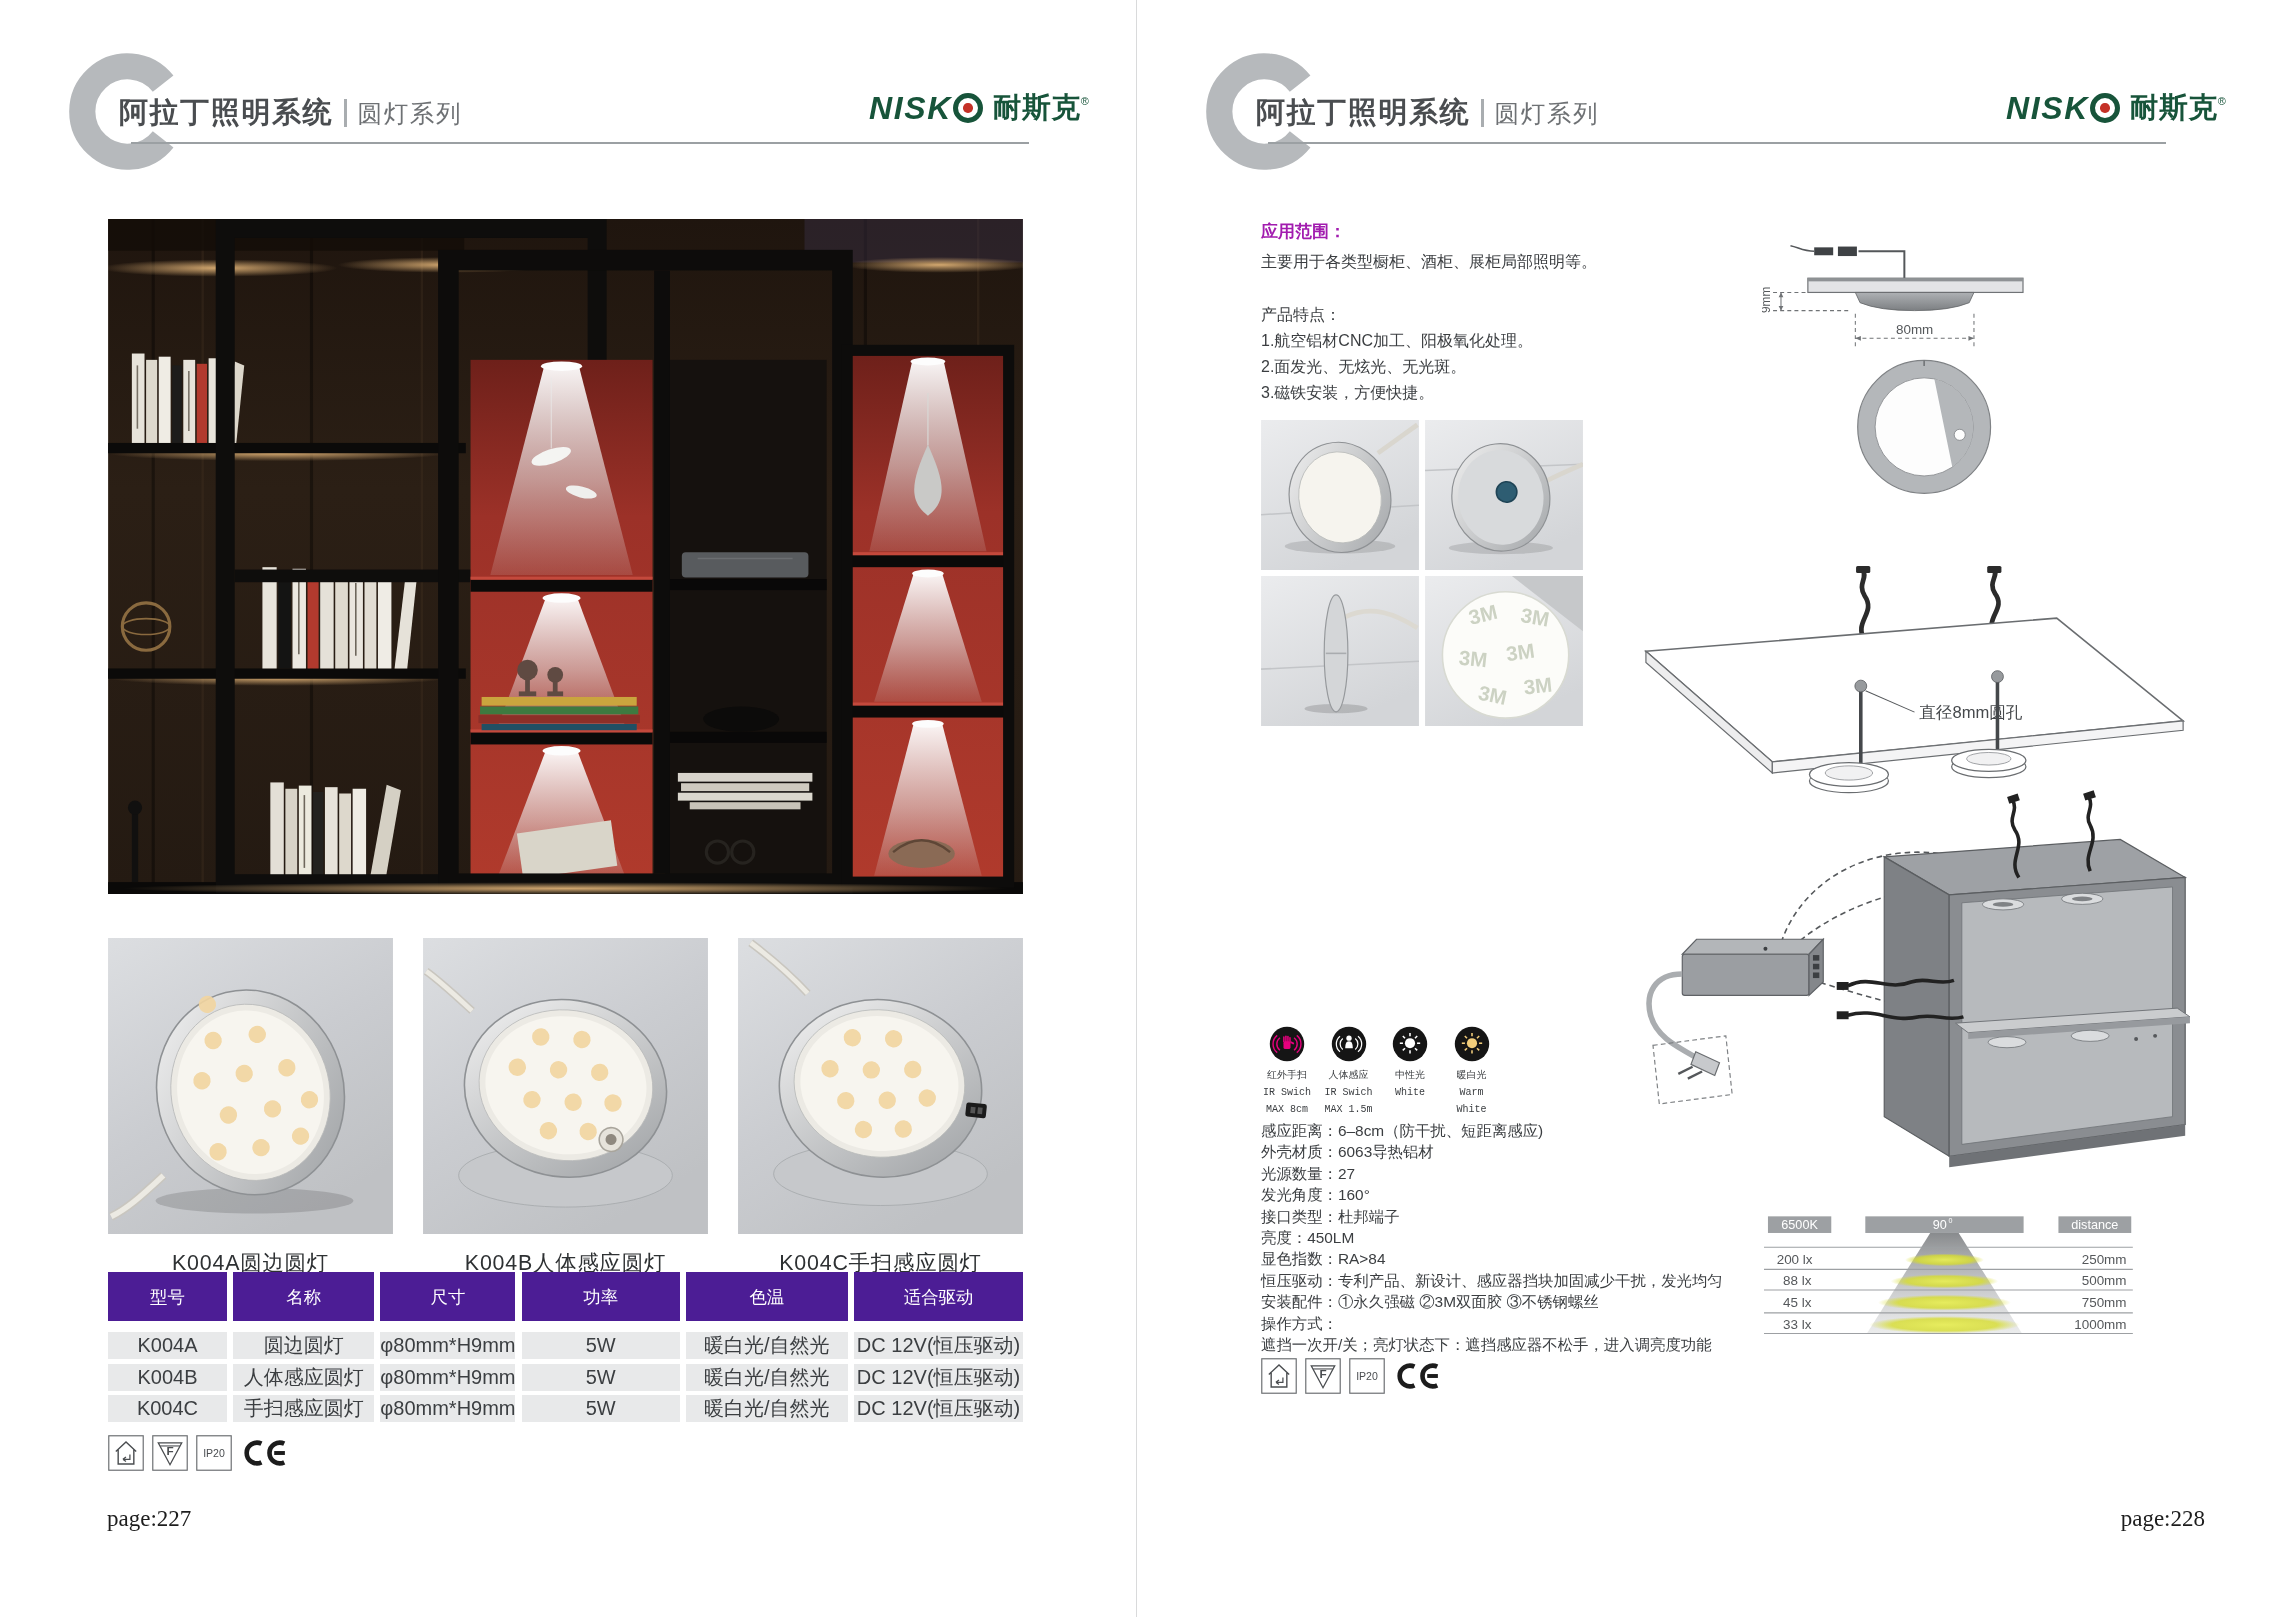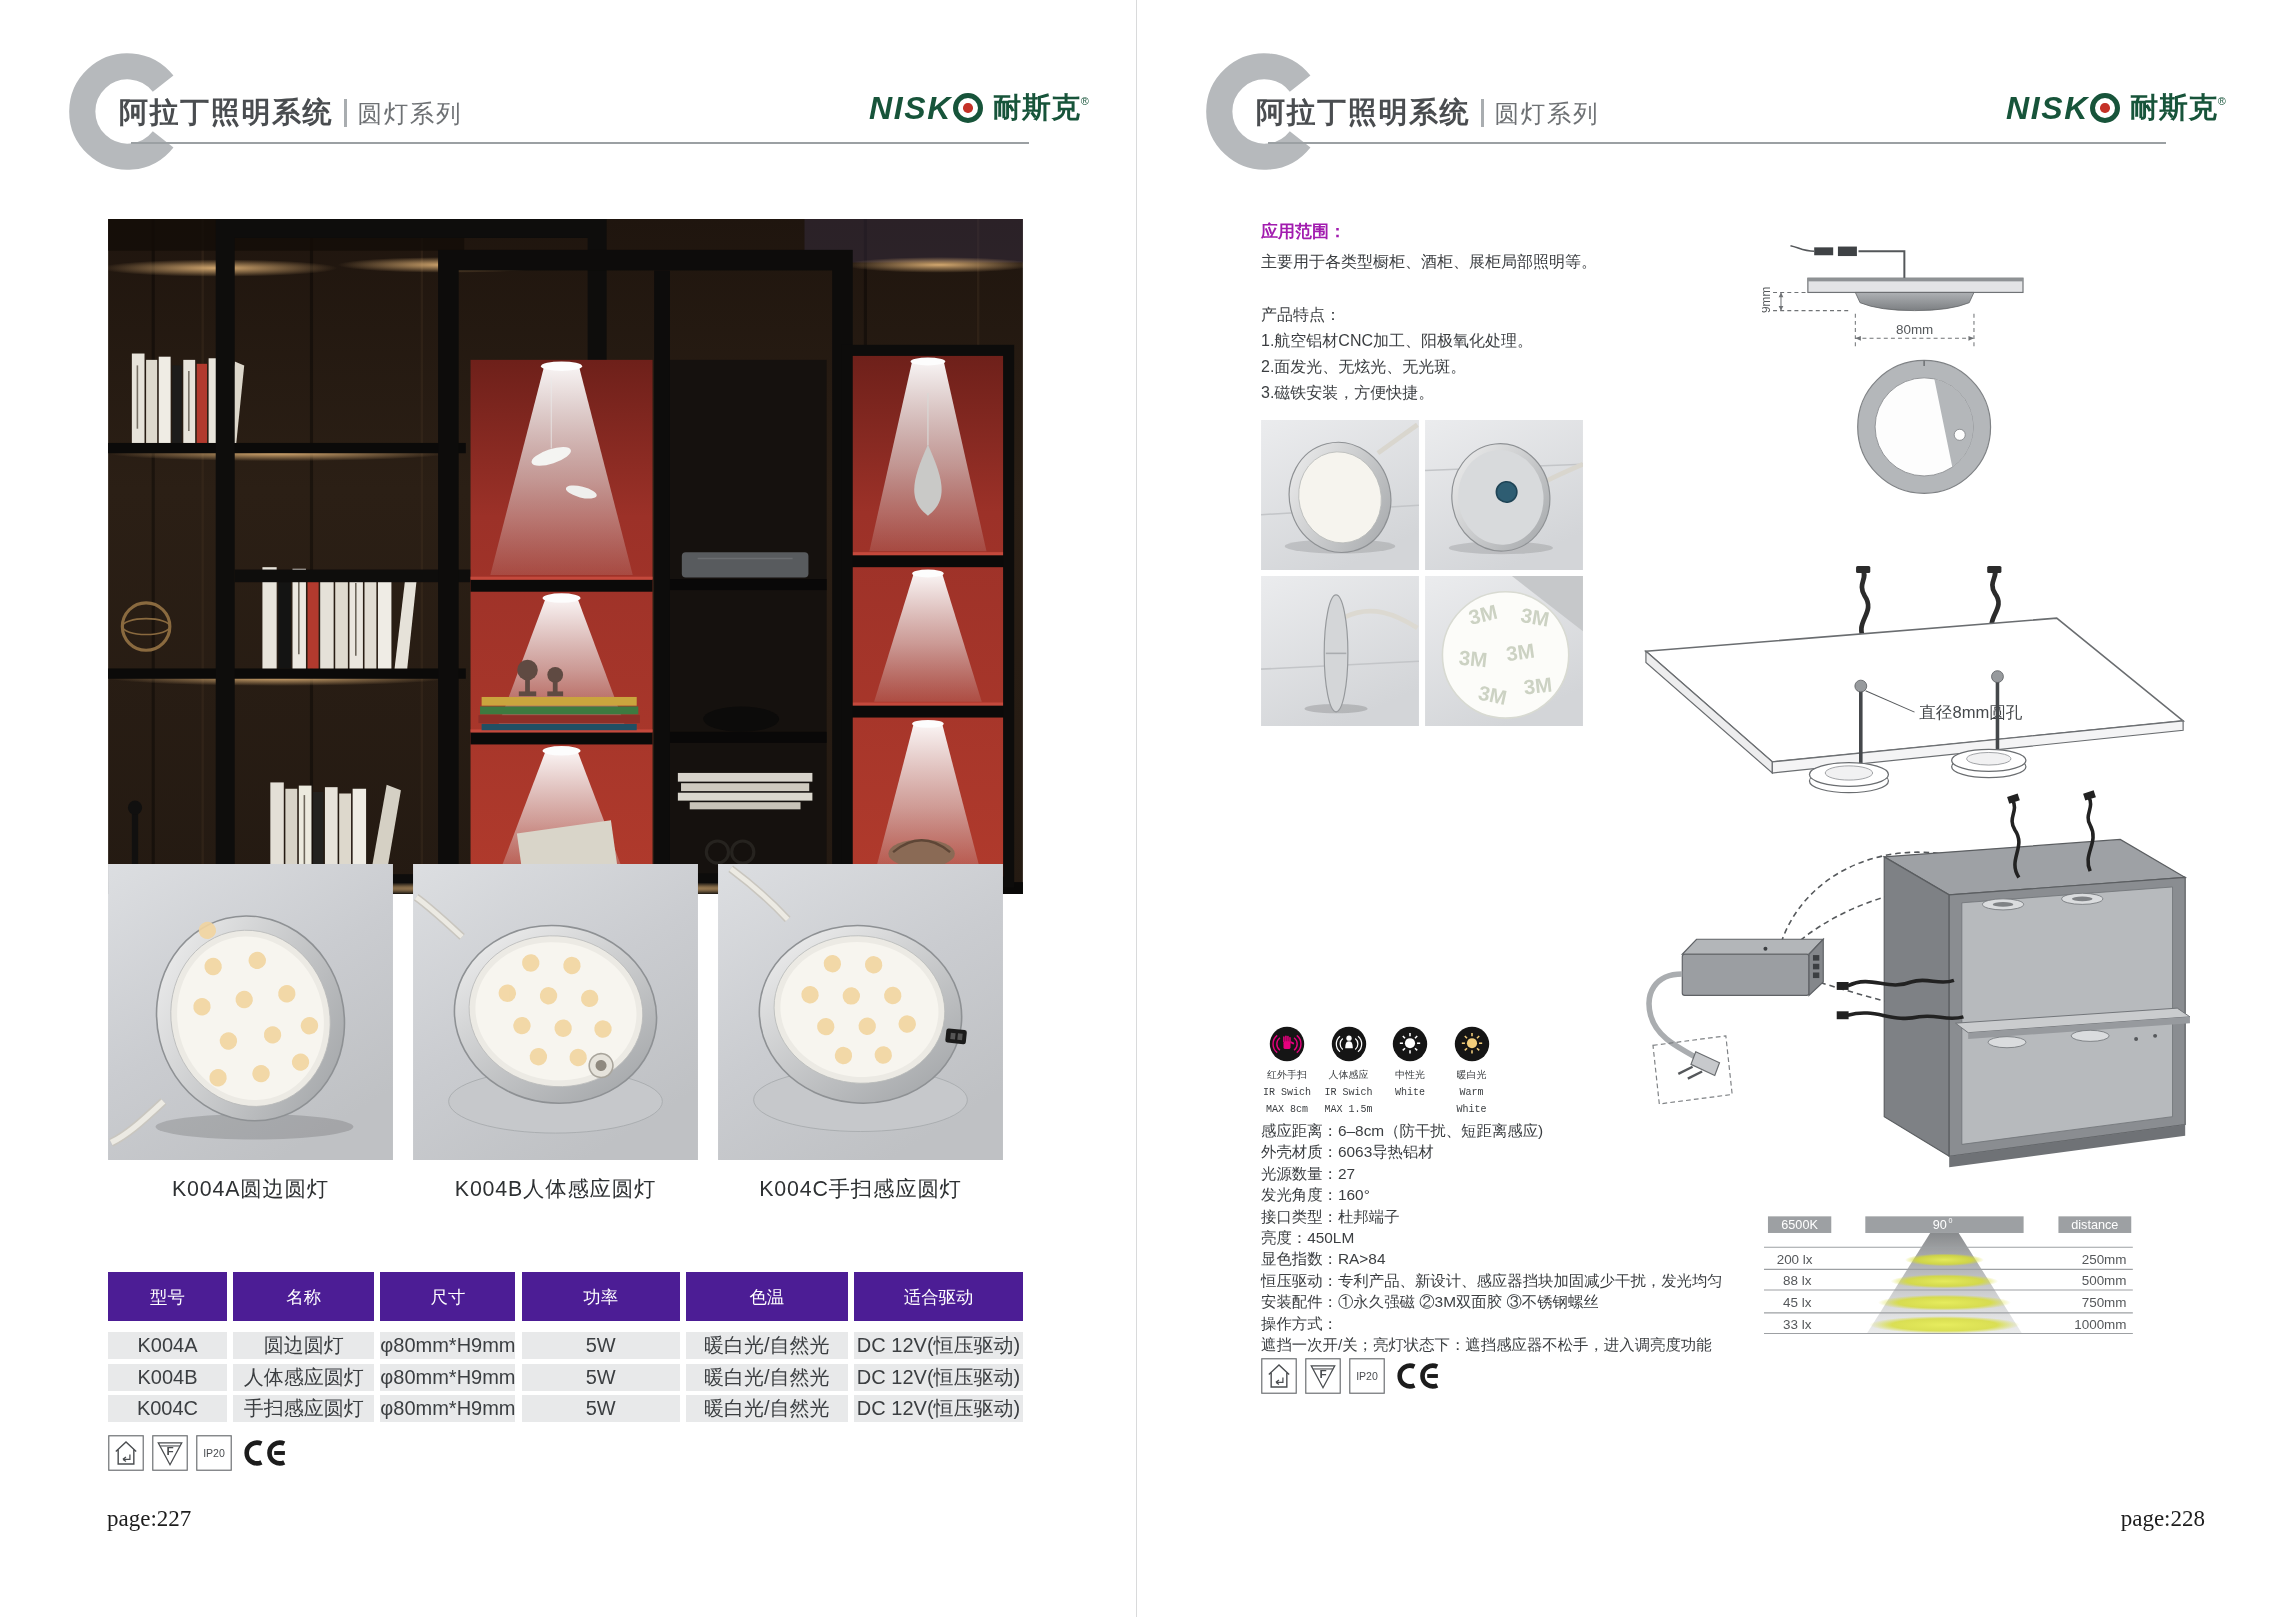--- a/index.html
+++ b/index.html
@@ -15,21 +15,21 @@
   .head-sep{width:2.4px;height:28.5px;background:#a9adb0;margin:0 11px;}
   .head-sub{font-size:24.5px;color:#6e7174;letter-spacing:1.6px;}
   .head-rule{position:absolute;left:131px;top:142px;width:898px;height:2.4px;background:#9ba0a3;}
   .logo{position:absolute;left:869px;top:89px;display:flex;align-items:center;white-space:nowrap;}
   .logo-latin{font-size:32px;font-weight:bold;color:#17543a;letter-spacing:1.6px;font-style:italic;}
   .logo-o{display:inline-block;width:20.6px;height:20.6px;border:5.5px solid #17543a;border-radius:50%;position:relative;margin:0 1.6px 0 0.8px;}
   .logo-o i{position:absolute;left:5.5px;top:5.5px;width:9.5px;height:9.5px;border-radius:50%;background:#c43127;}
   .logo-cn{font-size:28.5px;font-weight:bold;color:#17543a;margin-left:8px;letter-spacing:0.8px;}
   .logo-reg{font-size:11px;color:#17543a;vertical-align:top;margin-top:-14.2px;}
   
-  .cards{position:absolute;left:108px;top:864px;width:915px;display:flex;gap:20px;}
+  .cards{position:absolute;left:108px;top:938px;width:915px;display:flex;gap:30px;}
   .card{margin:0;width:285px;}
   .card figcaption{margin-top:11px;text-align:center;font-size:21.4px;color:#2e3133;letter-spacing:0.8px;}
   
   .tbl{position:absolute;left:108px;top:1272px;width:915px;}
   .trow{display:flex;gap:6.3px;margin-bottom:4.7px;}
   .tcell{display:flex;align-items:center;justify-content:center;font-size:20px;color:#3b3e41;background:#e8e9ea;height:27px;}
   .thead .tcell{background:#4c1d95;color:#ffffff;font-size:17.4px;height:49px;}
   .c0{width:119px}.c1{width:141px}.c2{width:135px}.c3{width:158px}.c4{width:162px}.c5{width:169px}
   .thead{margin-bottom:11px;}
   

